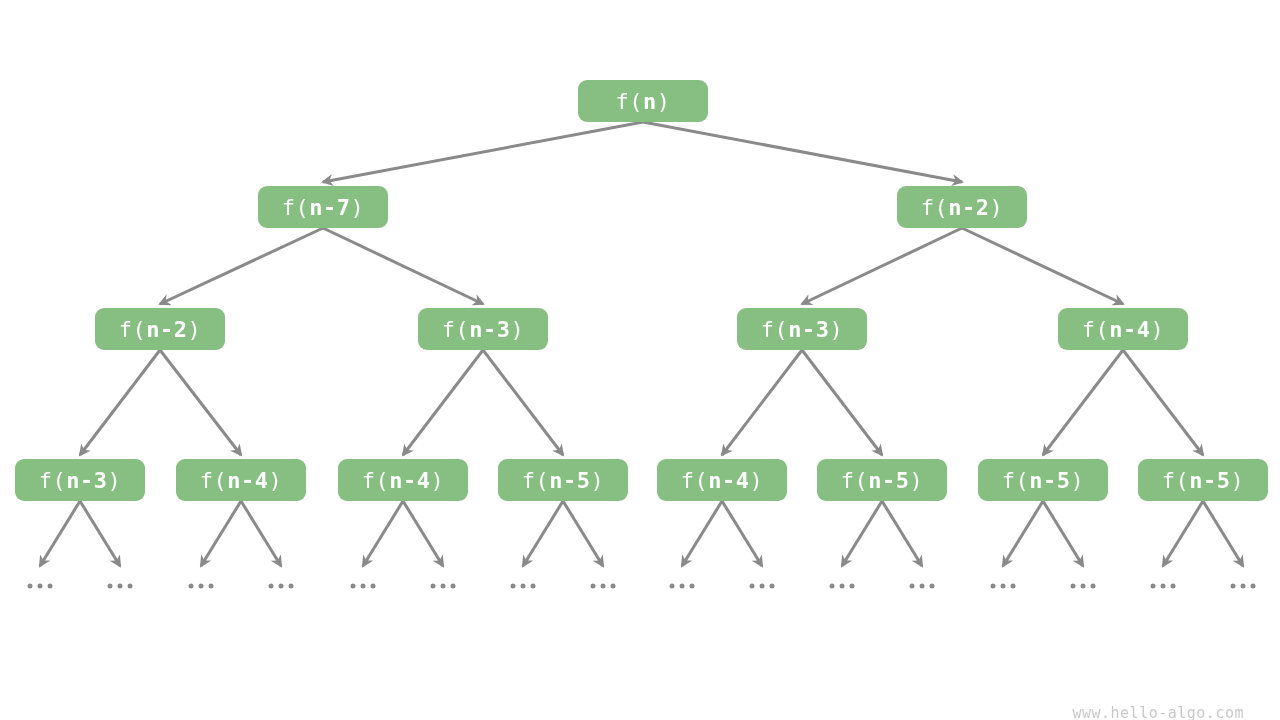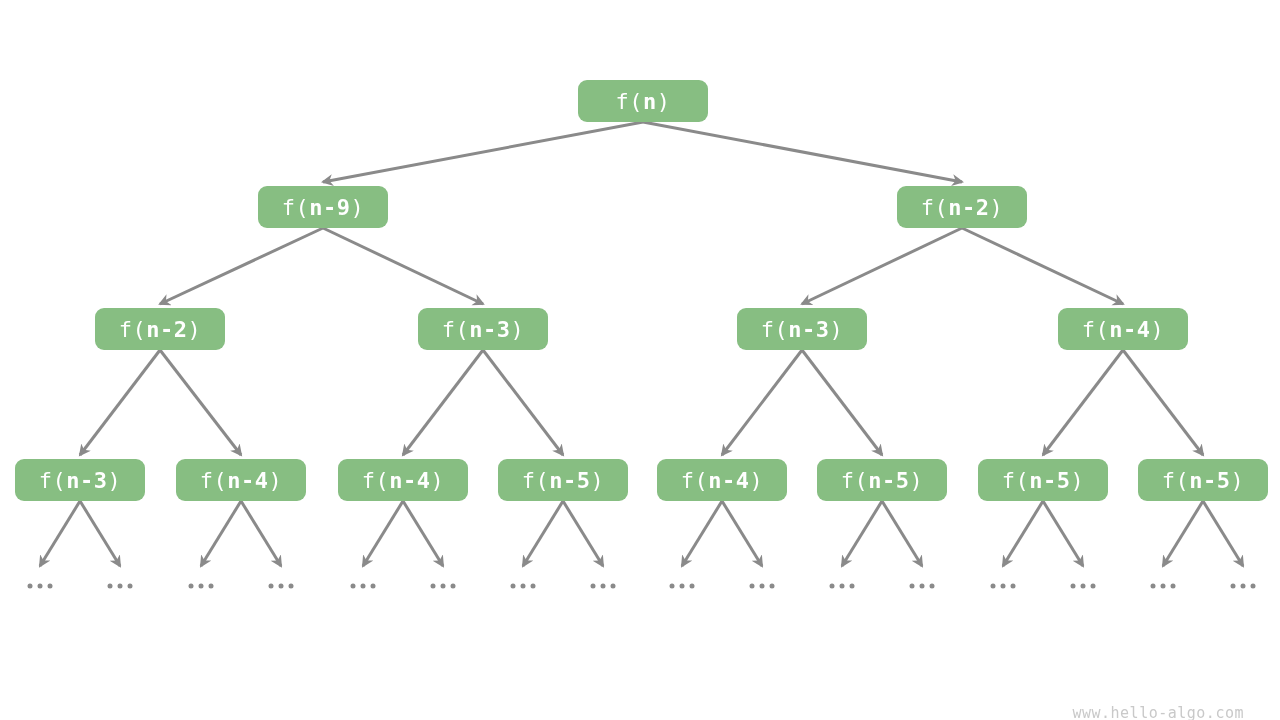--- a/index.html
+++ b/index.html
@@ -96,21 +96,21 @@
   </svg>
 
   <div id="nodes-layer">
       <div class="tree-node" style="left: 643px; top: 101px; width: 130px; height: 42px; background: rgb(135, 190, 130); color: rgb(255, 255, 255);">
         <span>f(</span>
         <span class="arg">n</span>
         <span>)</span>
       </div>
       <div class="tree-node" style="left: 323px; top: 207px; width: 130px; height: 42px; background: rgb(135, 190, 130); color: rgb(255, 255, 255);">
         <span>f(</span>
-        <span class="arg">n-9</span>
+        <span class="arg">n-7</span>
         <span>)</span>
       </div>
       <div class="tree-node" style="left: 962px; top: 207px; width: 130px; height: 42px; background: rgb(135, 190, 130); color: rgb(255, 255, 255);">
         <span>f(</span>
         <span class="arg">n-2</span>
         <span>)</span>
       </div>
       <div class="tree-node" style="left: 160px; top: 329px; width: 130px; height: 42px; background: rgb(135, 190, 130); color: rgb(255, 255, 255);">
         <span>f(</span>
         <span class="arg">n-2</span>

